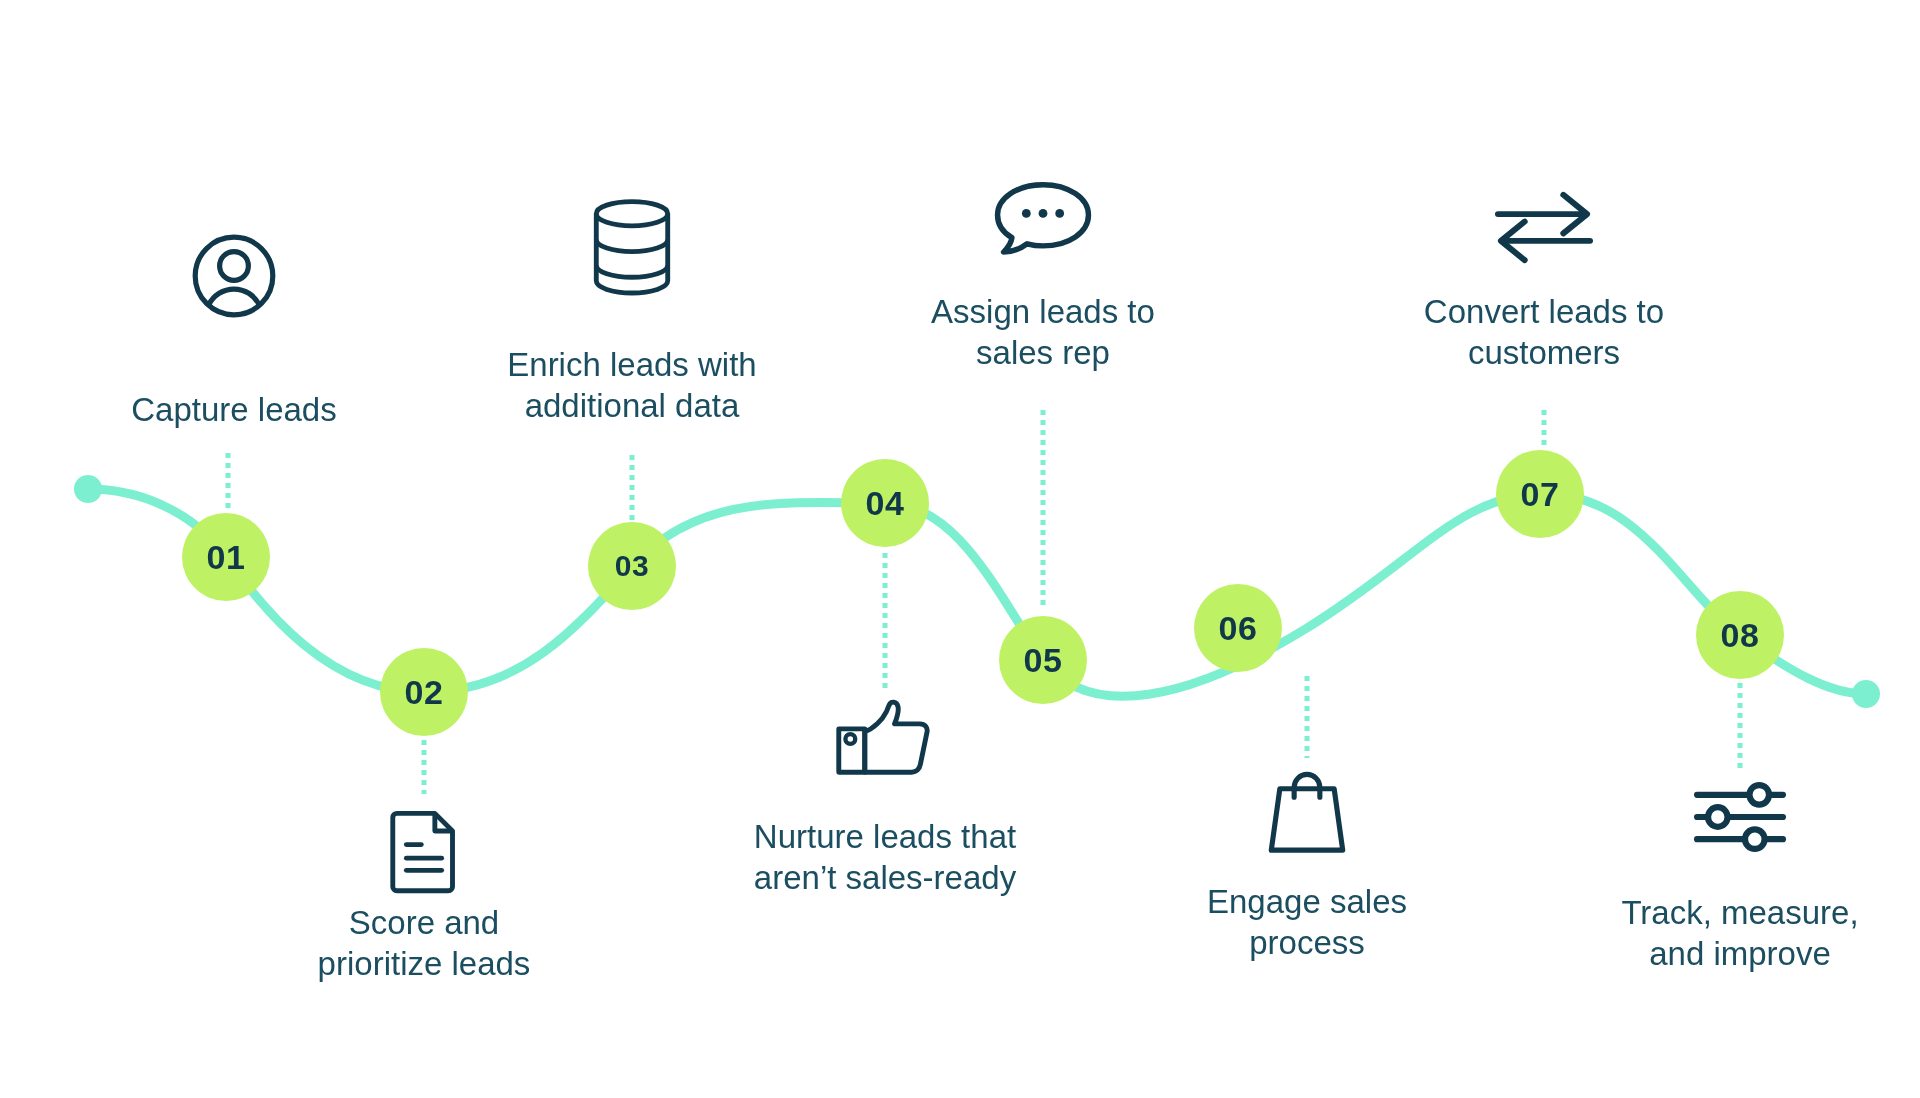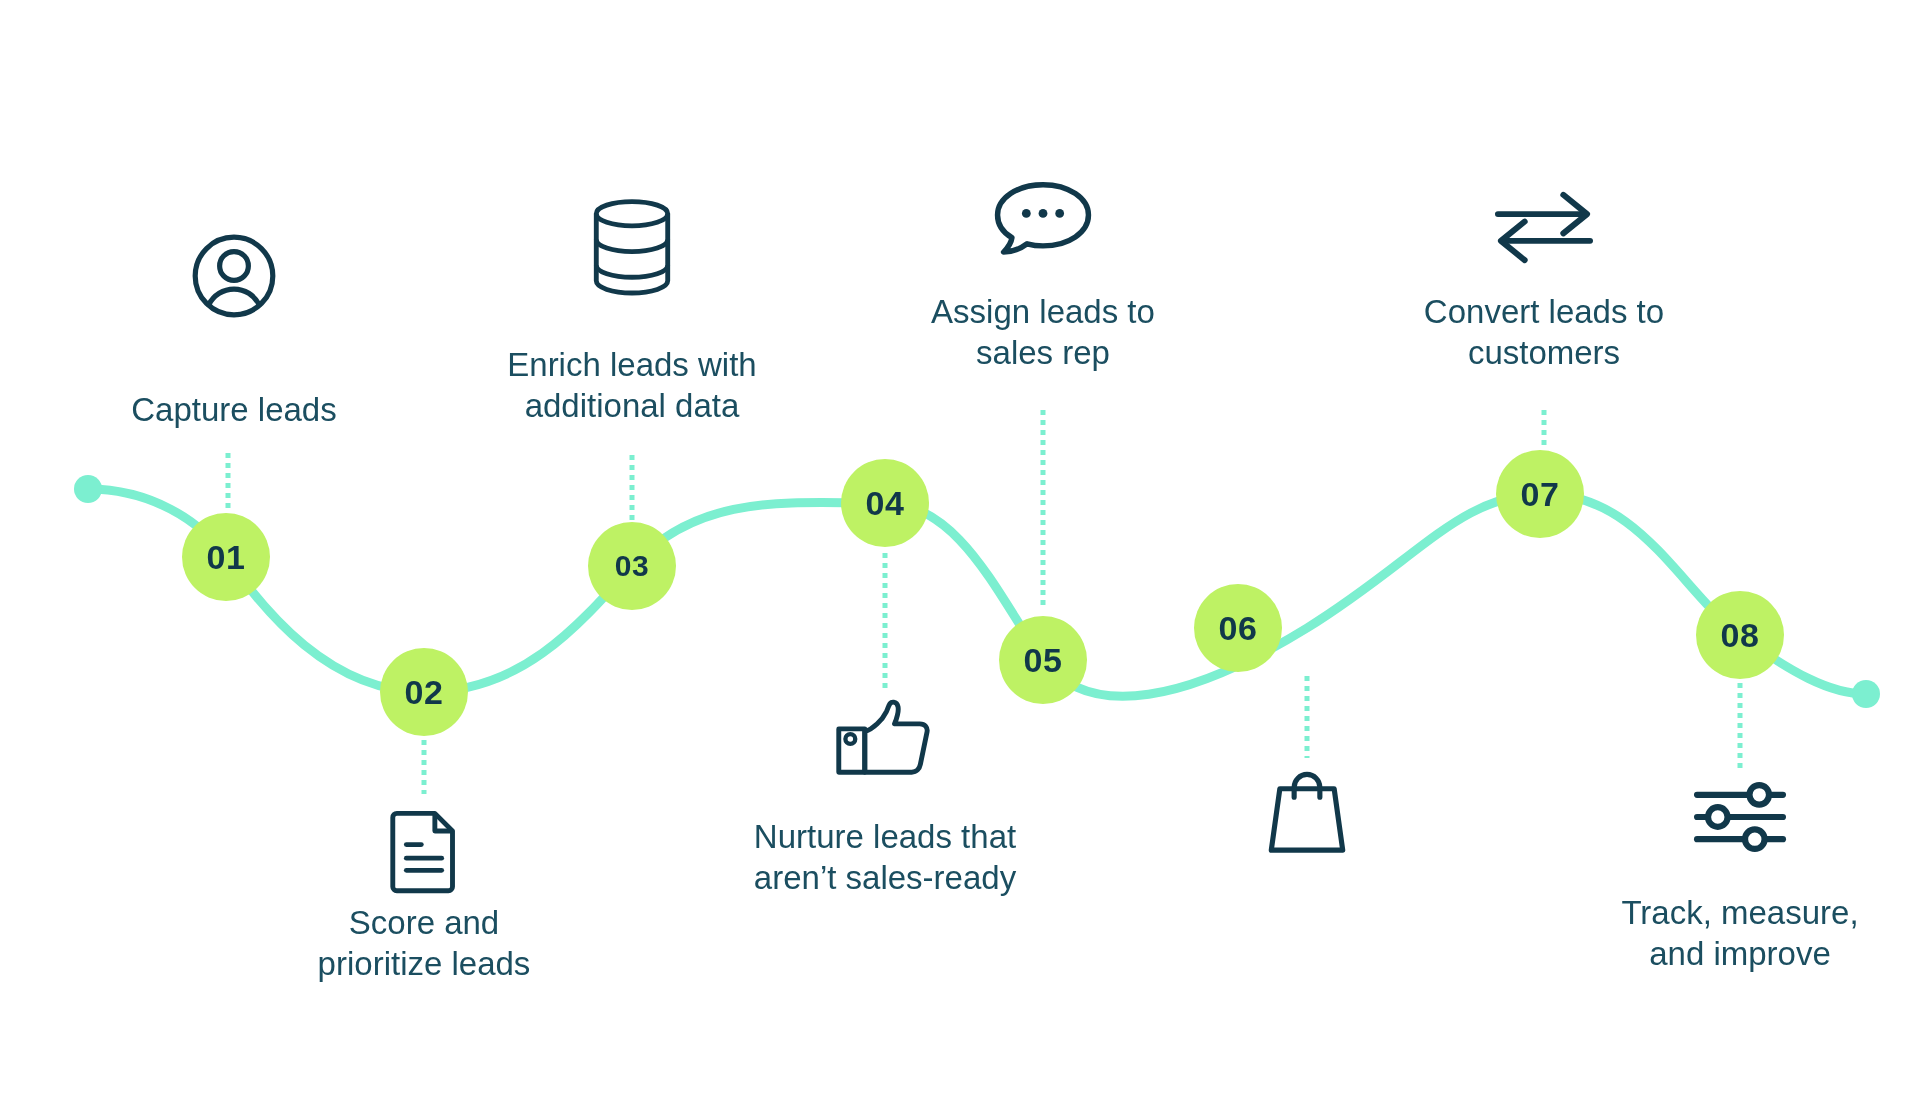--- a/index.html
+++ b/index.html
@@ -108,20 +108,22 @@
   <div class="node" style="left:1043px;top:660px;width:88px;height:88px;font-size:34px;">05</div>
 
   <div class="node" style="left:1238px;top:628px;width:88px;height:88px;font-size:34px;">06</div>
   <div class="dotline" style="left:1307px;top:676px;height:82px;"></div>
   <div class="iconbox" style="left:1307px;top:770px;width:88px;height:86px;">
     <svg width="80" height="86" viewBox="0 0 56 60">
       <path d="M9 13 h38 l6 43 h-50 z" fill="none" stroke="#11384A" stroke-width="3.6" stroke-linejoin="round"></path>
       <path d="M19 19 v-7 a9 9 0 0 1 18 0 v7" fill="none" stroke="#11384A" stroke-width="3.6" stroke-linecap="round"></path>
     </svg>
   </div>
+  <div class="caption" style="left:1307px;top:882px;width:400px;">Engage sales
+process</div>
 
   <div class="iconbox" style="left:1544px;top:190px;width:104px;height:72px;">
     <svg width="104" height="72" viewBox="0 0 70 48">
       <line x1="4" y1="16" x2="63" y2="16" stroke="#11384A" stroke-width="4" stroke-linecap="round"></line>
       <polyline points="48,3 64,16 48,29" fill="none" stroke="#11384A" stroke-width="4" stroke-linecap="round" stroke-linejoin="round"></polyline>
       <line x1="66" y1="34" x2="7" y2="34" stroke="#11384A" stroke-width="4" stroke-linecap="round"></line>
       <polyline points="22,21 6,34 22,47" fill="none" stroke="#11384A" stroke-width="4" stroke-linecap="round" stroke-linejoin="round"></polyline>
     </svg>
   </div>
   <div class="caption" style="left:1544px;top:292px;width:440px;">Convert leads to

